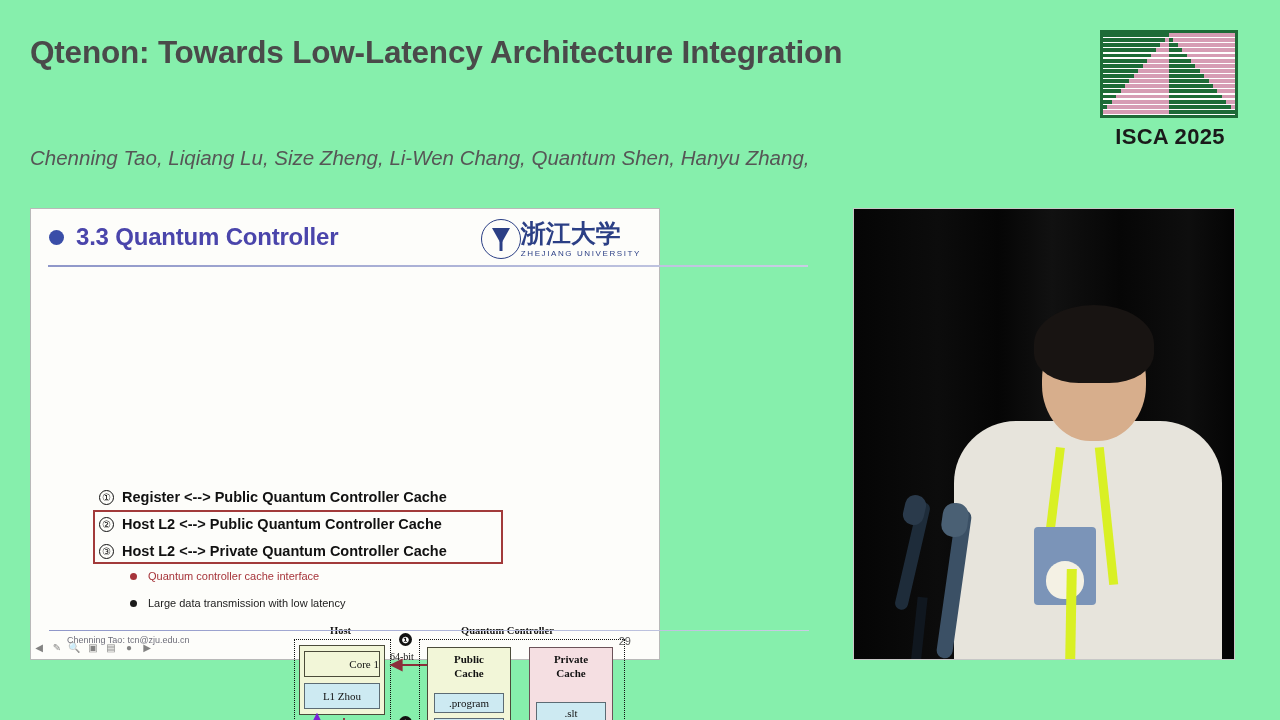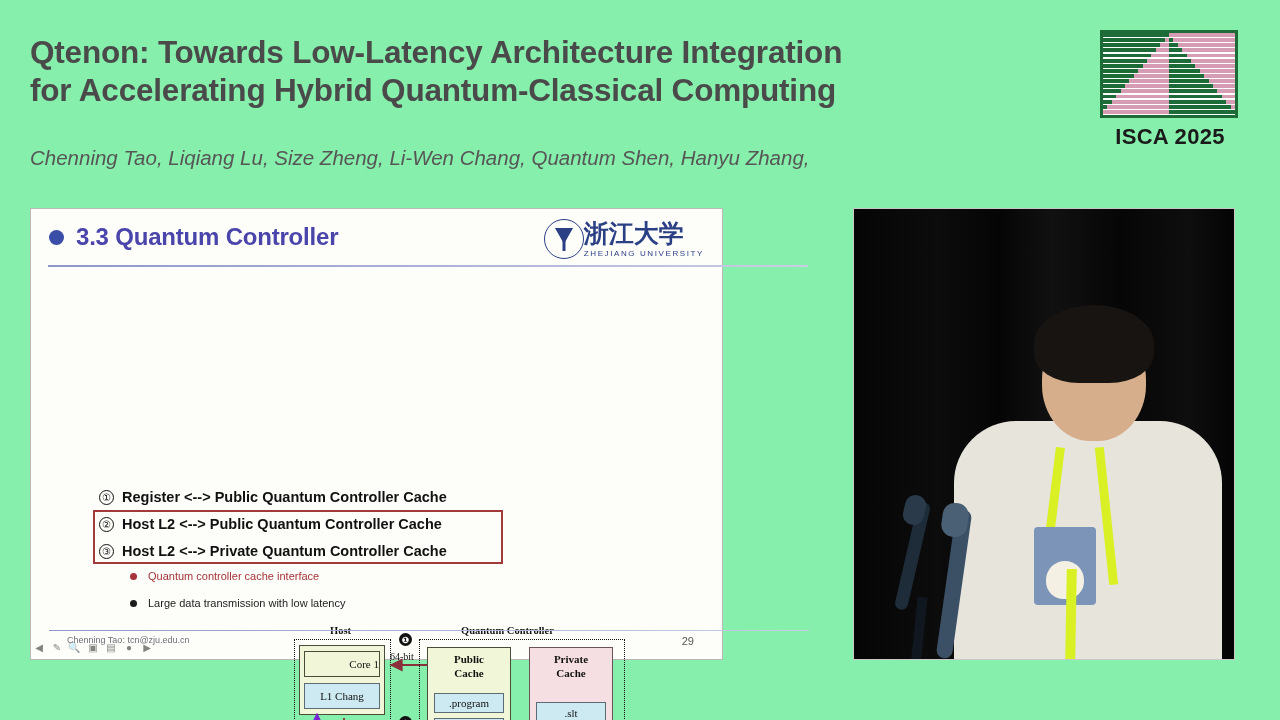--- a/index.html
+++ b/index.html
@@ -30,21 +30,21 @@
     background: #ffffff; border: 3px solid #1d6b37; overflow: hidden;
   }
   .stripes { position: absolute; inset: 0; }
   .isca-label {
     margin-top: 6px; text-align: center; font-size: 22px; font-weight: bold;
     color: #1a1a1a; letter-spacing: 0.3px;
   }
 
   
   .slide {
-    position: absolute; left: 30px; top: 208px; width: 693px; height: 452px;
+    position: absolute; left: 30px; top: 208px; width: 630px; height: 452px;
     background: #fdfdfa; border: 1px solid #b9b9b9;
   }
   .slide-title-row { position: absolute; left: 18px; top: 14px; display: flex; align-items: center; }
   .st-dot { width: 15px; height: 15px; border-radius: 50%; background: #3a4ea8; margin-right: 12px; }
   .slide-title { font-size: 24px; font-weight: bold; color: #4a45ab; letter-spacing: -0.2px; }
   .title-rule {
     position: absolute; left: 17px; top: 56px; width: 760px; height: 2px;
     background: linear-gradient(to right, #8f97c9, #c9cde4);
   }
   .zju-logo { position: absolute; right: 18px; top: 10px; display: flex; align-items: center; gap: 0; }
@@ -148,21 +148,20 @@
   .mic-stand { position: absolute; left: 60px; top: 388px; width: 10px; height: 70px;
     background: #10171f; transform: rotate(6deg); }
 </style>
 </head>
 <body>
 
 <div class="page">
 
   <div class="title">
     <div>Qtenon: Towards Low-Latency Architecture Integration</div>
-    <div>for Accelerating Hybrid Quantum-Classical Computing</div>
   </div>
   <div class="authors">
     <div>Chenning Tao, Liqiang Lu, Size Zheng, Li-Wen Chang, Quantum Shen, Hanyu Zhang,</div>
   </div>
 
   <div class="isca-wrap">
     <div class="isca-logo">
       <div class="stripes" id="isca-stripes">
           <div style="position: absolute; left: 0px; width: 100%; height: 3.925px; top: 0px;">
             <div style="position: absolute; top: 0px; height: 100%; left: 0px; width: 66px; background: rgb(29, 107, 55);"></div>
@@ -309,21 +308,21 @@
       <div class="dlabel" style="left:44px; top:0px;">Host</div>
       <div class="dlabel" style="left:175px; top:0px;">Quantum Controller</div>
 
       <div class="dashbox" style="left:8px; top:14px; width:97px; height:186px;"></div>
       <div class="dashbox" style="left:13px; top:20px; width:86px; height:70px; border-style:solid; border-width:1.2px; border-color:#4b4b3a; background:#f2f6d8;"></div>
 
       <div class="dbox cream" style="left:18px; top:26px; width:76px; height:26px;">
           <span>Core 1</span>
         </div>
       <div class="dbox lblue" style="left:18px; top:58px; width:76px; height:26px;">
-          <span>L1 Chang</span>
+          <span>L1 Zhou</span>
         </div>
 
       <svg class="arrow" style="left:0; top:0; width:345px; height:205px;" viewBox="0 0 345 205">
         <defs>
           <marker id="pu" markerWidth="6" markerHeight="6" refX="3" refY="3" orient="auto">
               <path d="M0,0 L6,3 L0,6 z" fill="#7a22d6"></path>
             </marker>
           <marker id="dr" markerWidth="6" markerHeight="6" refX="3" refY="3" orient="auto">
               <path d="M0,0 L6,3 L0,6 z" fill="#8b2f3a"></path>
             </marker>

